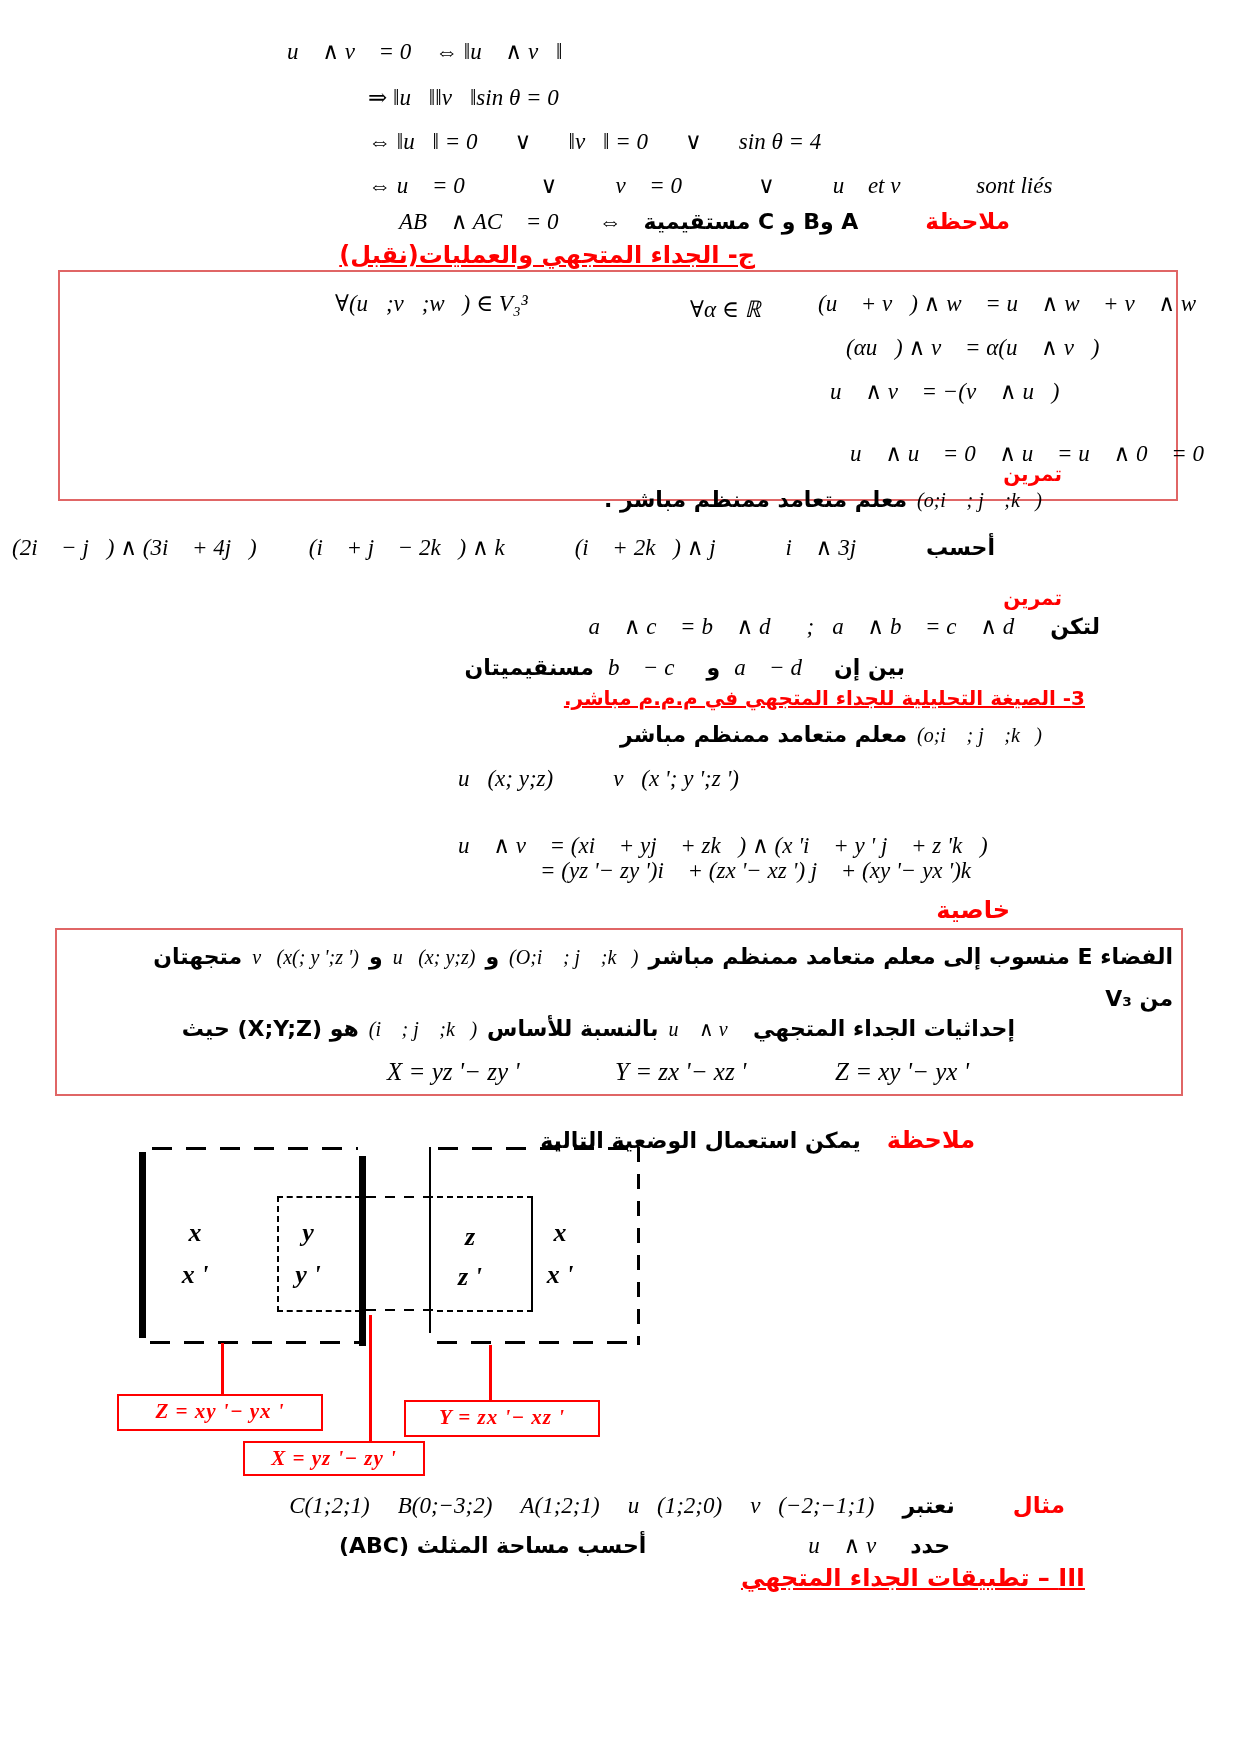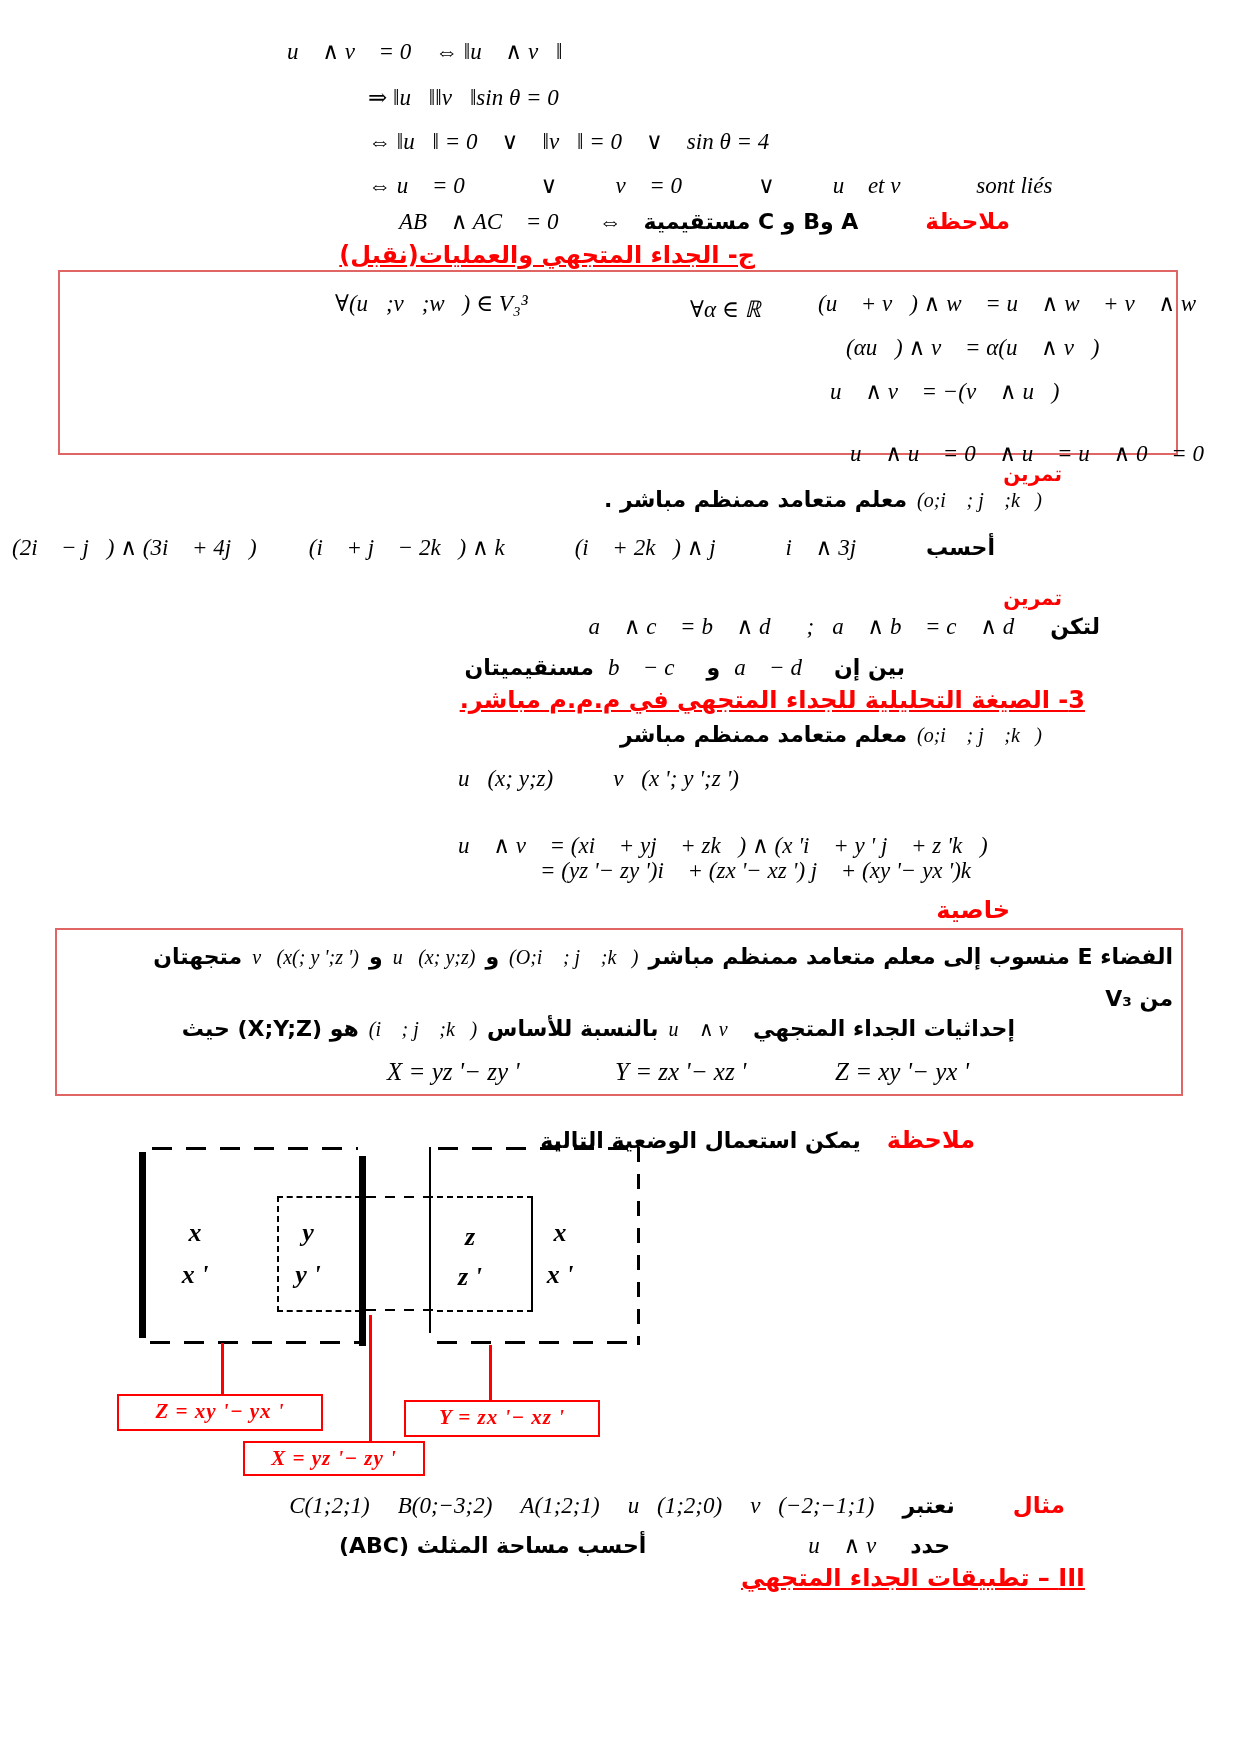--- a/index.html
+++ b/index.html
@@ -31,21 +31,21 @@
               border-right:2px solid #000;box-sizing:border-box;}
   .pagenum{font-family:"Liberation Serif",serif;font-size:23px;color:#000;text-align:center;width:100%;}
 </style>
 </head>
 <body>
 
 <div class="page">
 
   <div class="abs math" style="left:287px;top:38px;">u⃗ ∧ v⃗ = 0⃗ ⇔ ‖u⃗ ∧ v⃗‖</div>
   <div class="abs math" style="left:368px;top:84px;">⇒ ‖u⃗‖‖v⃗‖sin θ = 0</div>
-  <div class="abs row" style="left:368px;top:128px;gap:24px;align-items:center;">
+  <div class="abs row" style="left:368px;top:128px;gap:37px;align-items:center;">
     <span class="math">⇔ ‖u⃗‖ = 0</span>
     <span class="math">∨</span>
     <span class="math">‖v⃗‖ = 0</span>
     <span class="math">∨</span>
     <span class="math">sin θ = 4</span>
   </div>
   <div class="abs row" style="left:368px;top:172px;gap:58px;">
     <span class="math">⇔ u⃗ = 0⃗</span>
     <span class="math">∨</span>
     <span class="math">v⃗ = 0⃗</span>
@@ -56,21 +56,21 @@
 
   <div class="abs row rtl" style="right:230px;top:208px;gap:22px;">
     <span class="redlab" style="margin-inline-end:45px;">ملاحظة</span>
     <span class="ar">A وB و C مستقيمية</span>
     <span class="math">⇔</span>
     <span class="math">AB⃗ ∧ AC⃗ = 0⃗</span>
   </div>
 
   <div class="abs rhead" style="right:485px;top:241px;">ج- الجداء المتجهي والعمليات(نقبل)</div>
 
-  <div class="abs redbox" style="left:58px;top:270px;width:1120px;height:185px;">
+  <div class="abs redbox" style="left:58px;top:270px;width:1120px;height:231px;">
     <span class="abs math" style="left:275px;top:18px;">∀(u⃗;v⃗;w⃗) ∈ V₃³</span>
     <span class="abs math" style="left:630px;top:20px;">∀α ∈ ℝ</span>
     <span class="abs math" style="left:758px;top:18px;">(u⃗ + v⃗) ∧ w⃗ = u⃗ ∧ w⃗ + v⃗ ∧ w⃗</span>
     <span class="abs math" style="left:786px;top:62px;">(αu⃗) ∧ v⃗ = α(u⃗ ∧ v⃗)</span>
     <span class="abs math" style="left:770px;top:106px;">u⃗ ∧ v⃗ = −(v⃗ ∧ u⃗)</span>
     <span class="abs math" style="left:790px;top:168px;text-align:right;">u⃗ ∧ u⃗ = 0⃗ ∧ u⃗ = u⃗ ∧ 0⃗ = 0⃗</span>
   </div>
 
   <div class="abs redlab" style="right:178px;top:462px;font-size:20px;">تمرين</div>
   <div class="abs row rtl" style="right:198px;top:487px;gap:10px;">
@@ -93,21 +93,21 @@
     <span class="math">a⃗ ∧ c⃗ = b⃗ ∧ d⃗</span>
   </div>
   <div class="abs row rtl" style="right:335px;top:655px;gap:14px;">
     <span class="ar">بين إن</span>
     <span class="math">a⃗ − d⃗</span>
     <span class="ar">و</span>
     <span class="math">b⃗ − c⃗</span>
     <span class="ar">مسنقيميتان</span>
   </div>
 
-  <div class="abs rhead" style="right:155px;top:686px;font-size:24px;">3- الصيغة التحليلية للجداء المتجهي في م.م.م مباشر.</div>
+  <div class="abs rhead" style="right:155px;top:686px;font-size:20px;">3- الصيغة التحليلية للجداء المتجهي في م.م.م مباشر.</div>
   <div class="abs row rtl" style="right:198px;top:722px;gap:10px;">
     <span class="math" style="font-size:20px;">(o;i⃗ ; j⃗ ;k⃗)</span>
     <span class="ar">معلم متعامد ممنظم مباشر</span>
   </div>
   <div class="abs row" style="left:458px;top:766px;gap:60px;">
     <span class="math">u⃗(x; y;z)</span>
     <span class="math">v⃗(x '; y ';z ')</span>
   </div>
   <div class="abs math" style="left:458px;top:832px;">u⃗ ∧ v⃗ = (xi⃗ + yj⃗ + zk⃗) ∧ (x 'i⃗ + y ' j⃗ + z 'k⃗)</div>
   <div class="abs math" style="left:540px;top:858px;">= (yz '− zy ')i⃗ + (zx '− xz ') j⃗ + (xy '− yx ')k⃗</div>

